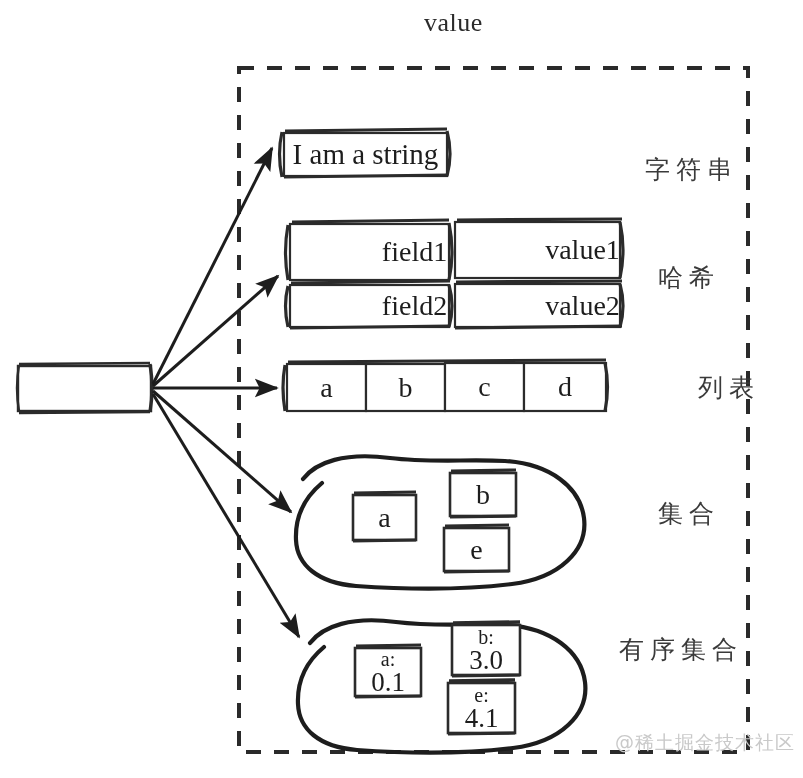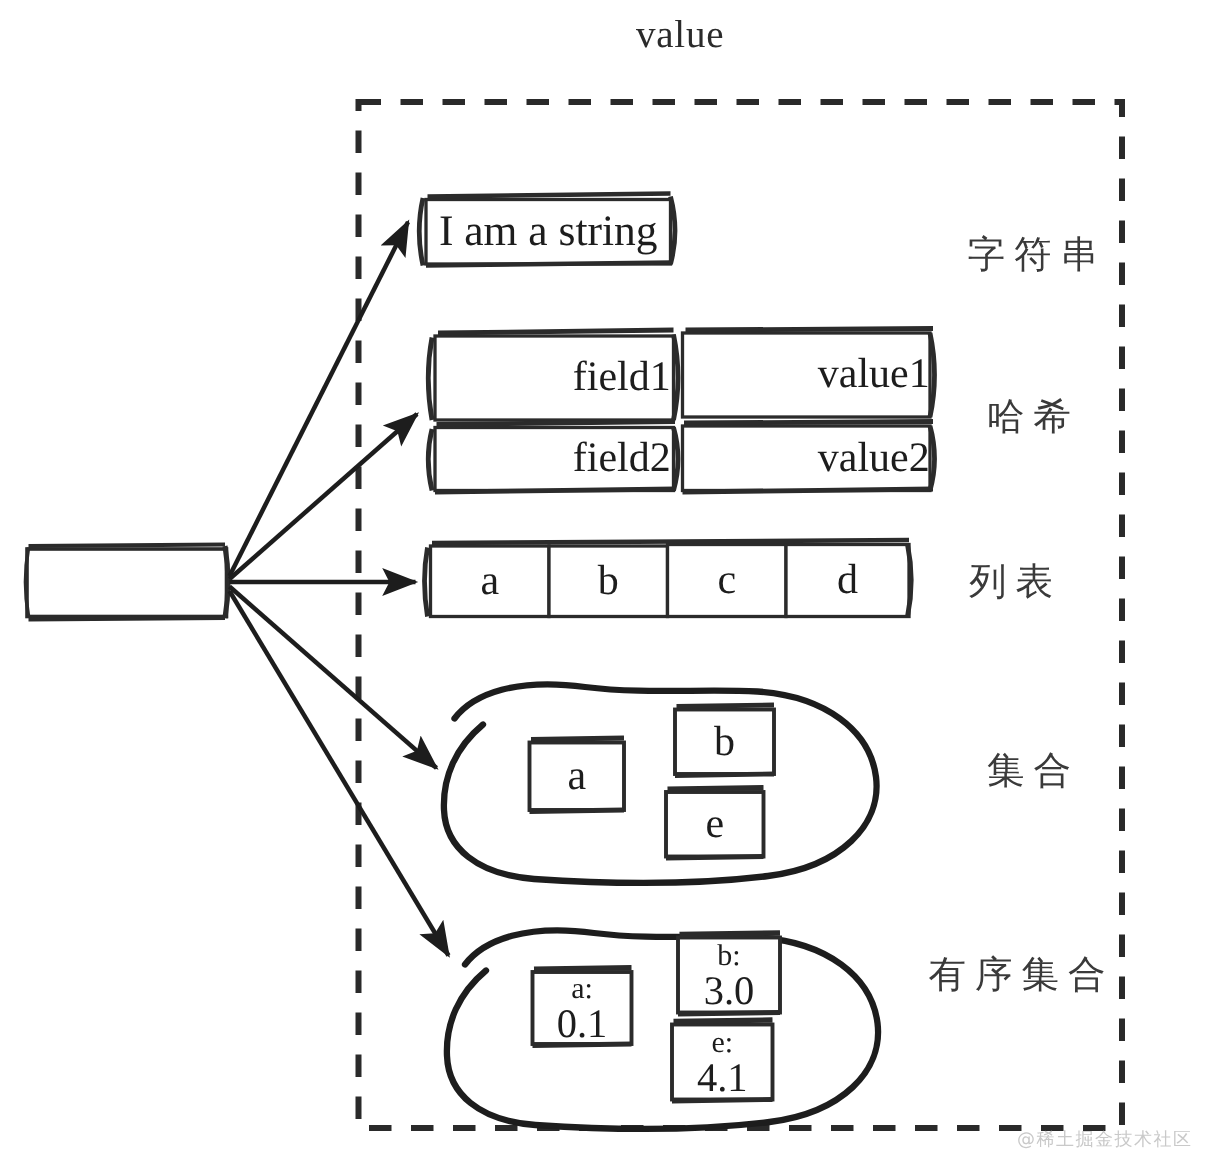--- a/index.html
+++ b/index.html
@@ -73,23 +73,23 @@
     position: absolute;
     font-family: "DejaVu Sans", sans-serif;
     font-size: 25px;
     letter-spacing: 6px;
     color: #3a3a3a;
     white-space: nowrap;
   }
   #watermark {
     position: absolute;
     right: 8px;
-    bottom: 10px;
+    bottom: 22px;
     font-family: "DejaVu Sans", sans-serif;
-    font-size: 12px;
+    font-size: 19px;
     color: #c9c9c9;
     letter-spacing: 1px;
     white-space: nowrap;
   }
 </style>
 </head>
 <body>
 
 <div id="canvas">
 
@@ -229,19 +229,19 @@
     <span class="mem">b:</span>
     <span class="score">3.0</span>
   </div>
   <div class="cell-text zset-label" style="left:448px; top:683px; width:67px; height:50px;">
     <span class="mem">e:</span>
     <span class="score">4.1</span>
   </div>
 
   <div class="type-label" style="left:645px; top:137px;margin-top:16px;">字符串</div>
   <div class="type-label" style="left:658px; top:261px;">哈希</div>
-  <div class="type-label" style="left:646px; top:371px;font-family:Liberation Mono, monospace;">列表</div>
+  <div class="type-label" style="left:698px; top:371px;font-family:Liberation Mono, monospace;">列表</div>
   <div class="type-label" style="left:658px; top:497px;">集合</div>
   <div class="type-label" style="left:619px; top:633px;">有序集合</div>
 
   <div id="watermark">@稀土掘金技术社区</div>
 
 </div>
 
 </body></html>

